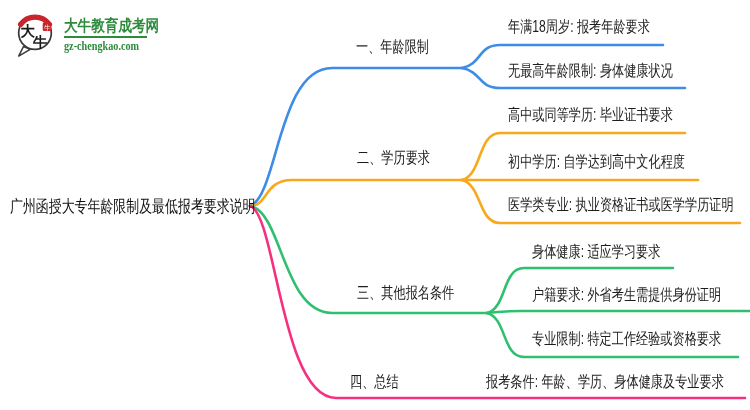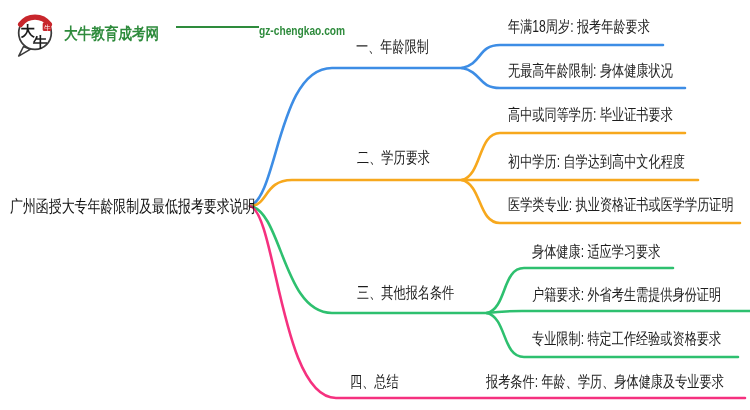--- a/index.html
+++ b/index.html
@@ -25,21 +25,21 @@
     letter-spacing:0;
   }
   .root-title{font-size:17px;color:#111;}
   
   .logo{
     position:absolute;left:13px;top:10px;
     display:flex;align-items:center;gap:7px;
     cursor:pointer;
   }
   .logo-icon{width:44px;height:48px;display:block;}
-  .logo-text{display:flex;flex-direction:row;}
+  .logo-text{display:flex;flex-direction:column;font-family:Liberation Serif, serif;}
   .brand{
     font-size:16px;font-weight:bold;color:#2e8b3c;
     white-space:nowrap;line-height:18px;
     transform:scaleX(.85);transform-origin:0 50%;
   }
   .brand-rule{height:2px;background:#2e8b3c;width:83px;margin:1px 0 2px 0;}
   .domain{
     font-size:12px;font-weight:bold;color:#2e8b3c;
     white-space:nowrap;line-height:12px;
     transform:scaleX(.85);transform-origin:0 50%;

